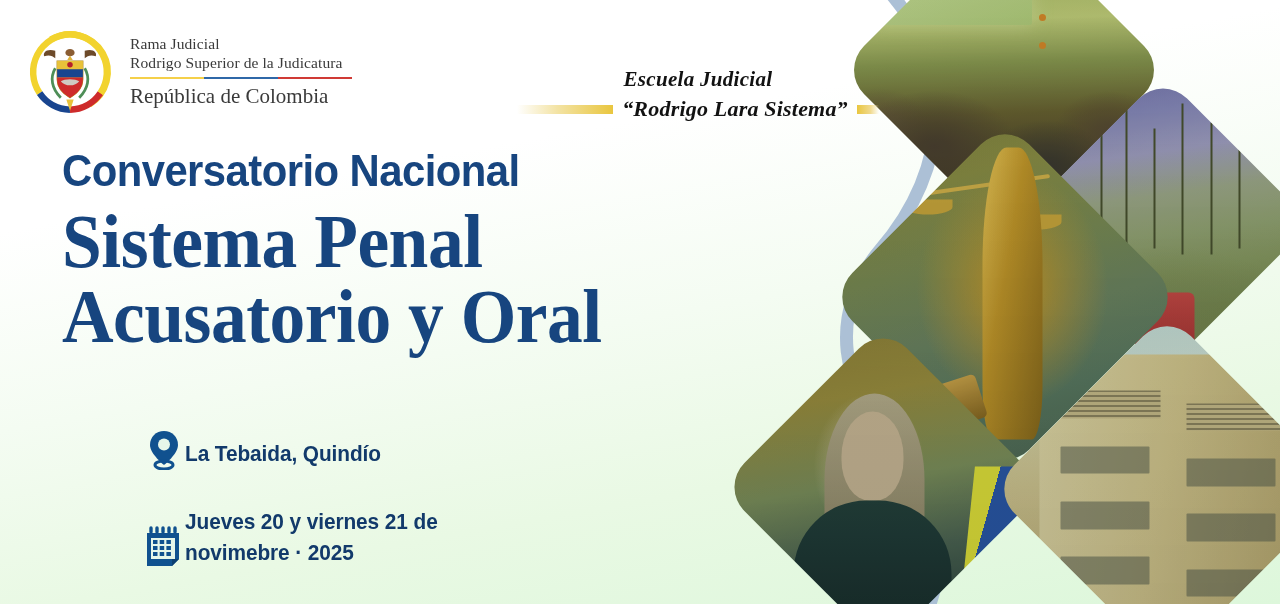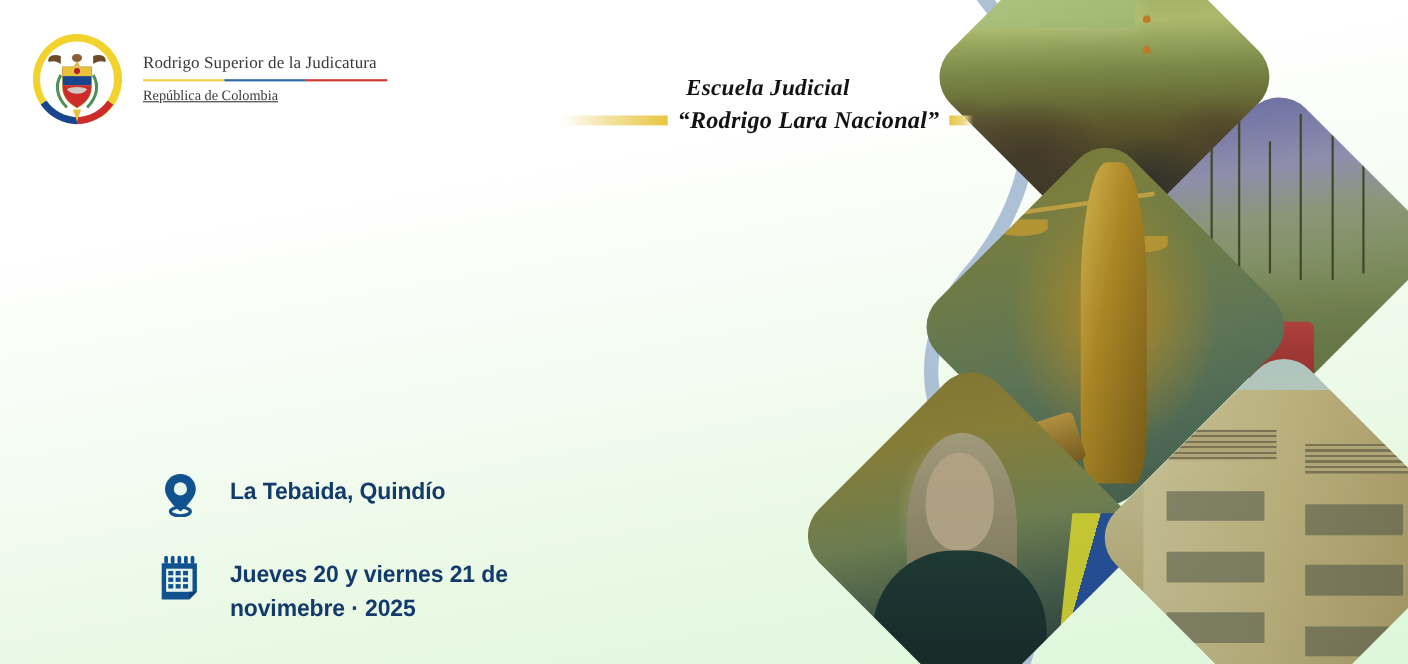--- a/index.html
+++ b/index.html
@@ -24,21 +24,21 @@
   }
   .emblem { width:92px; height:92px; position:relative; flex:0 0 auto; }
   .logo-text { font-family:"Liberation Serif", serif; color:#3a3a3a; }
   .logo-l1 { font-size:15.5px; line-height:1.22; letter-spacing:.1px; }
   .logo-l2 { font-size:15.5px; line-height:1.22; letter-spacing:.1px; }
   .tricolor { display:flex; height:2.6px; width:222px; margin:4px 0 5px 0; }
   .tricolor i { display:block; height:100%; }
   .tri-y { flex:1; background:#f5d04a; }
   .tri-b { flex:1; background:#2f68a8; }
   .tri-r { flex:1; background:#d03a35; }
-  .logo-l3 { font-size:13px; line-height:1.2;text-decoration:underline; }
+  .logo-l3 { font-size:21px; line-height:1.2; }
 
   
   .escuela {
     position:absolute; left:498px; top:38px; width:400px;
     text-align:center;
     font-family:"Liberation Serif", serif;
     font-style:italic; font-weight:bold; color:#121212;margin-top:28px;
   }
   .esc-l1 { font-size:21px; line-height:1.32; letter-spacing:.3px; }
   .esc-row { display:flex; align-items:center; justify-content:center; gap:9px; margin-top:1px; }
@@ -68,21 +68,21 @@
     color:#17457f;
     font-size:76px; line-height:.99;
     letter-spacing:-0.5px;
     margin-top:11px;
     transform:scaleX(.94); transform-origin:left center;
   }
   .title-main .ln { display:block; white-space:nowrap; }
 
   
   .meta { position:absolute; left:143px; top:428px; }
-  .meta-row { display:flex; align-items:flex-start; gap:24px; }
+  .meta-row { display:flex; align-items:flex-end; }
   .meta-row + .meta-row { margin-top:33px; }
   .meta-ico { width:42px; flex:0 0 auto; display:flex; align-items:flex-start; justify-content:center; padding-top:2px; }
   .meta-txt {
     font-family:"Liberation Sans", sans-serif;
     font-weight:bold;
     color:#123a6b;
     font-size:21.5px; line-height:1.42;
     letter-spacing:-0.1px;
     max-width:270px;
     transform:scaleX(.97); transform-origin:left top;
@@ -306,39 +306,47 @@
         <path d="M36 56 H64 V58 C64 68 57 74 50 78 C43 74 36 68 36 58 Z" fill="#ce2b2b"></path>
         <circle cx="50" cy="42" r="3" fill="#b5202b"></circle>
         <path d="M40 60 C44 57 56 57 60 60 C56 66 44 66 40 60 Z" fill="#cfe6dc" opacity=".85"></path>
 
         <path d="M34 46 C28 56 30 68 40 78" fill="none" stroke="#2f7a3a" stroke-width="3" opacity=".85"></path>
         <path d="M66 46 C72 56 70 68 60 78" fill="none" stroke="#2f7a3a" stroke-width="3" opacity=".85"></path>
         <path d="M46 80 L50 92 L54 80 Z" fill="#e8c23a"></path>
       </svg>
     </div>
     <div class="logo-text">
+      <div class="logo-l1">Rama Judicial</div>
       <div class="logo-l2">Rodrigo Superior de la Judicatura</div>
       <div class="tricolor">
         <i class="tri-y"></i>
         <i class="tri-b"></i>
         <i class="tri-r"></i>
       </div>
       <div class="logo-l3">República de Colombia</div>
     </div>
   </div>
 
   <div class="escuela">
     <div class="esc-l1">Escuela Judicial</div>
     <div class="esc-row">
       <span class="gold-long"></span>
-      <span class="esc-l2">“Rodrigo Lara Nacional”</span>
+      <span class="esc-l2">“Rodrigo Lara Sistema”</span>
       <span class="gold-short"></span>
     </div>
   </div>
 
+  <div class="headline">
+    <div class="kicker">Conversatorio Nacional</div>
+    <div class="title-main">
+      <span class="ln">Sistema Penal</span>
+      <span class="ln">Acusatorio y Oral</span>
+    </div>
+  </div>
 
   <div class="meta">
 
     <div class="meta-row">
       <span class="meta-ico">
         <svg width="34" height="40" viewBox="0 0 34 40">
           <path d="M17 1 C9 1 3 7 3 15 C3 24 17 35 17 35 C17 35 31 24 31 15 C31 7 25 1 17 1 Z" fill="#10518f"></path>
           <circle cx="17" cy="14.5" r="6" fill="#e6f6ea"></circle>
           <ellipse cx="17" cy="35" rx="9" ry="4" fill="none" stroke="#10518f" stroke-width="3"></ellipse>
         </svg>

